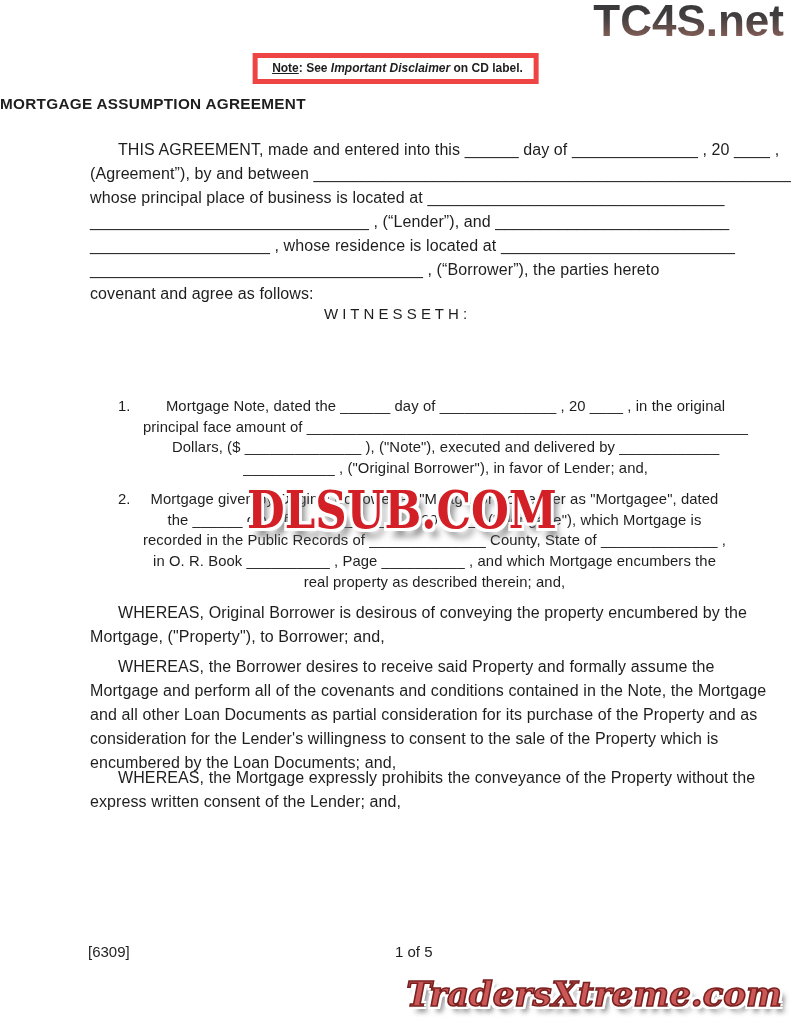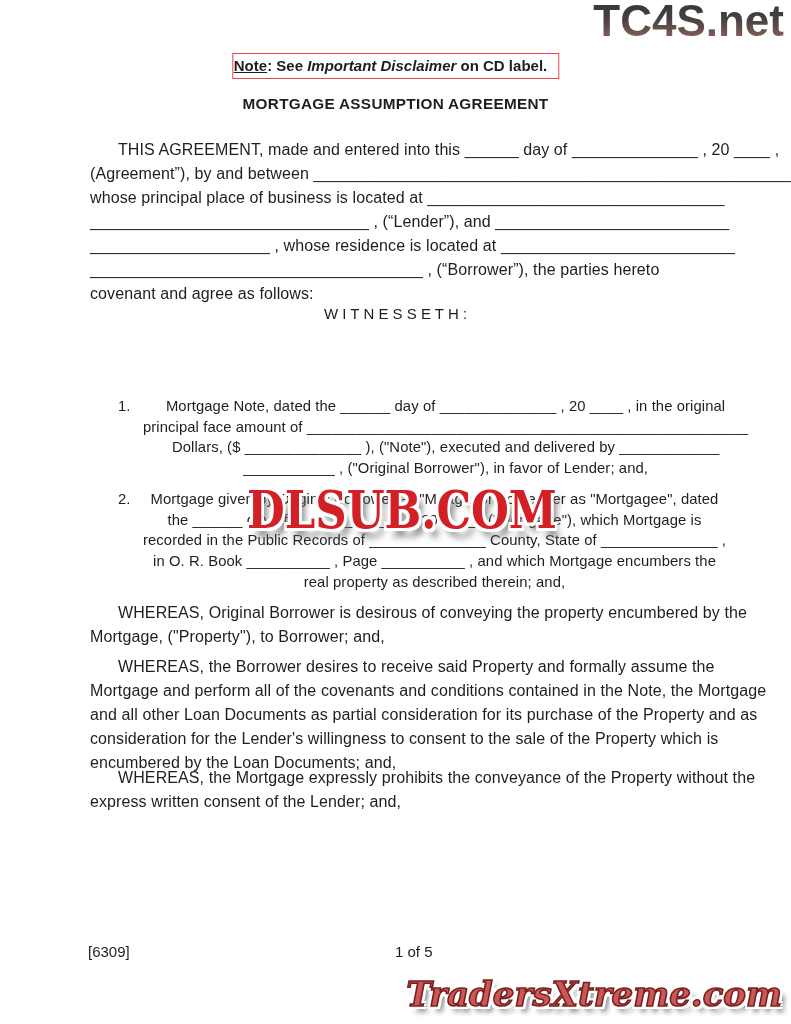--- a/index.html
+++ b/index.html
@@ -20,35 +20,34 @@
     line-height: 24px;
     white-space: pre;
     letter-spacing: 0.1px;
   }
   .indent { text-indent: 28px; }
   .note-box {
     position: absolute;
     top: 53px;
     left: 50%;
     transform: translateX(-50%);
-    border: 1px solid #ef4444;
-    padding: 3px 11px 4px 1px;
-    font-size: 15px;
+    border: 5px solid #ef4444;
+    padding: 3px 11px 4px 15px;
+    font-size: 12px;
     font-weight: bold;
     white-space: nowrap;
   }
   .note-box .u { text-decoration: underline; }
   .note-box .i { font-style: italic; }
   .title {
     position: absolute;
     top: 95px;
     left: 0;
     width: 100%;
     margin: 0;
-    text-align: center;
     font-size: 15.3px;
     font-weight: bold;
     letter-spacing: 0.3px;
   }
   .witnesseth {
     position: absolute;
     top: 305px;
     left: 0;
     width: 100%;
     text-align: center;

